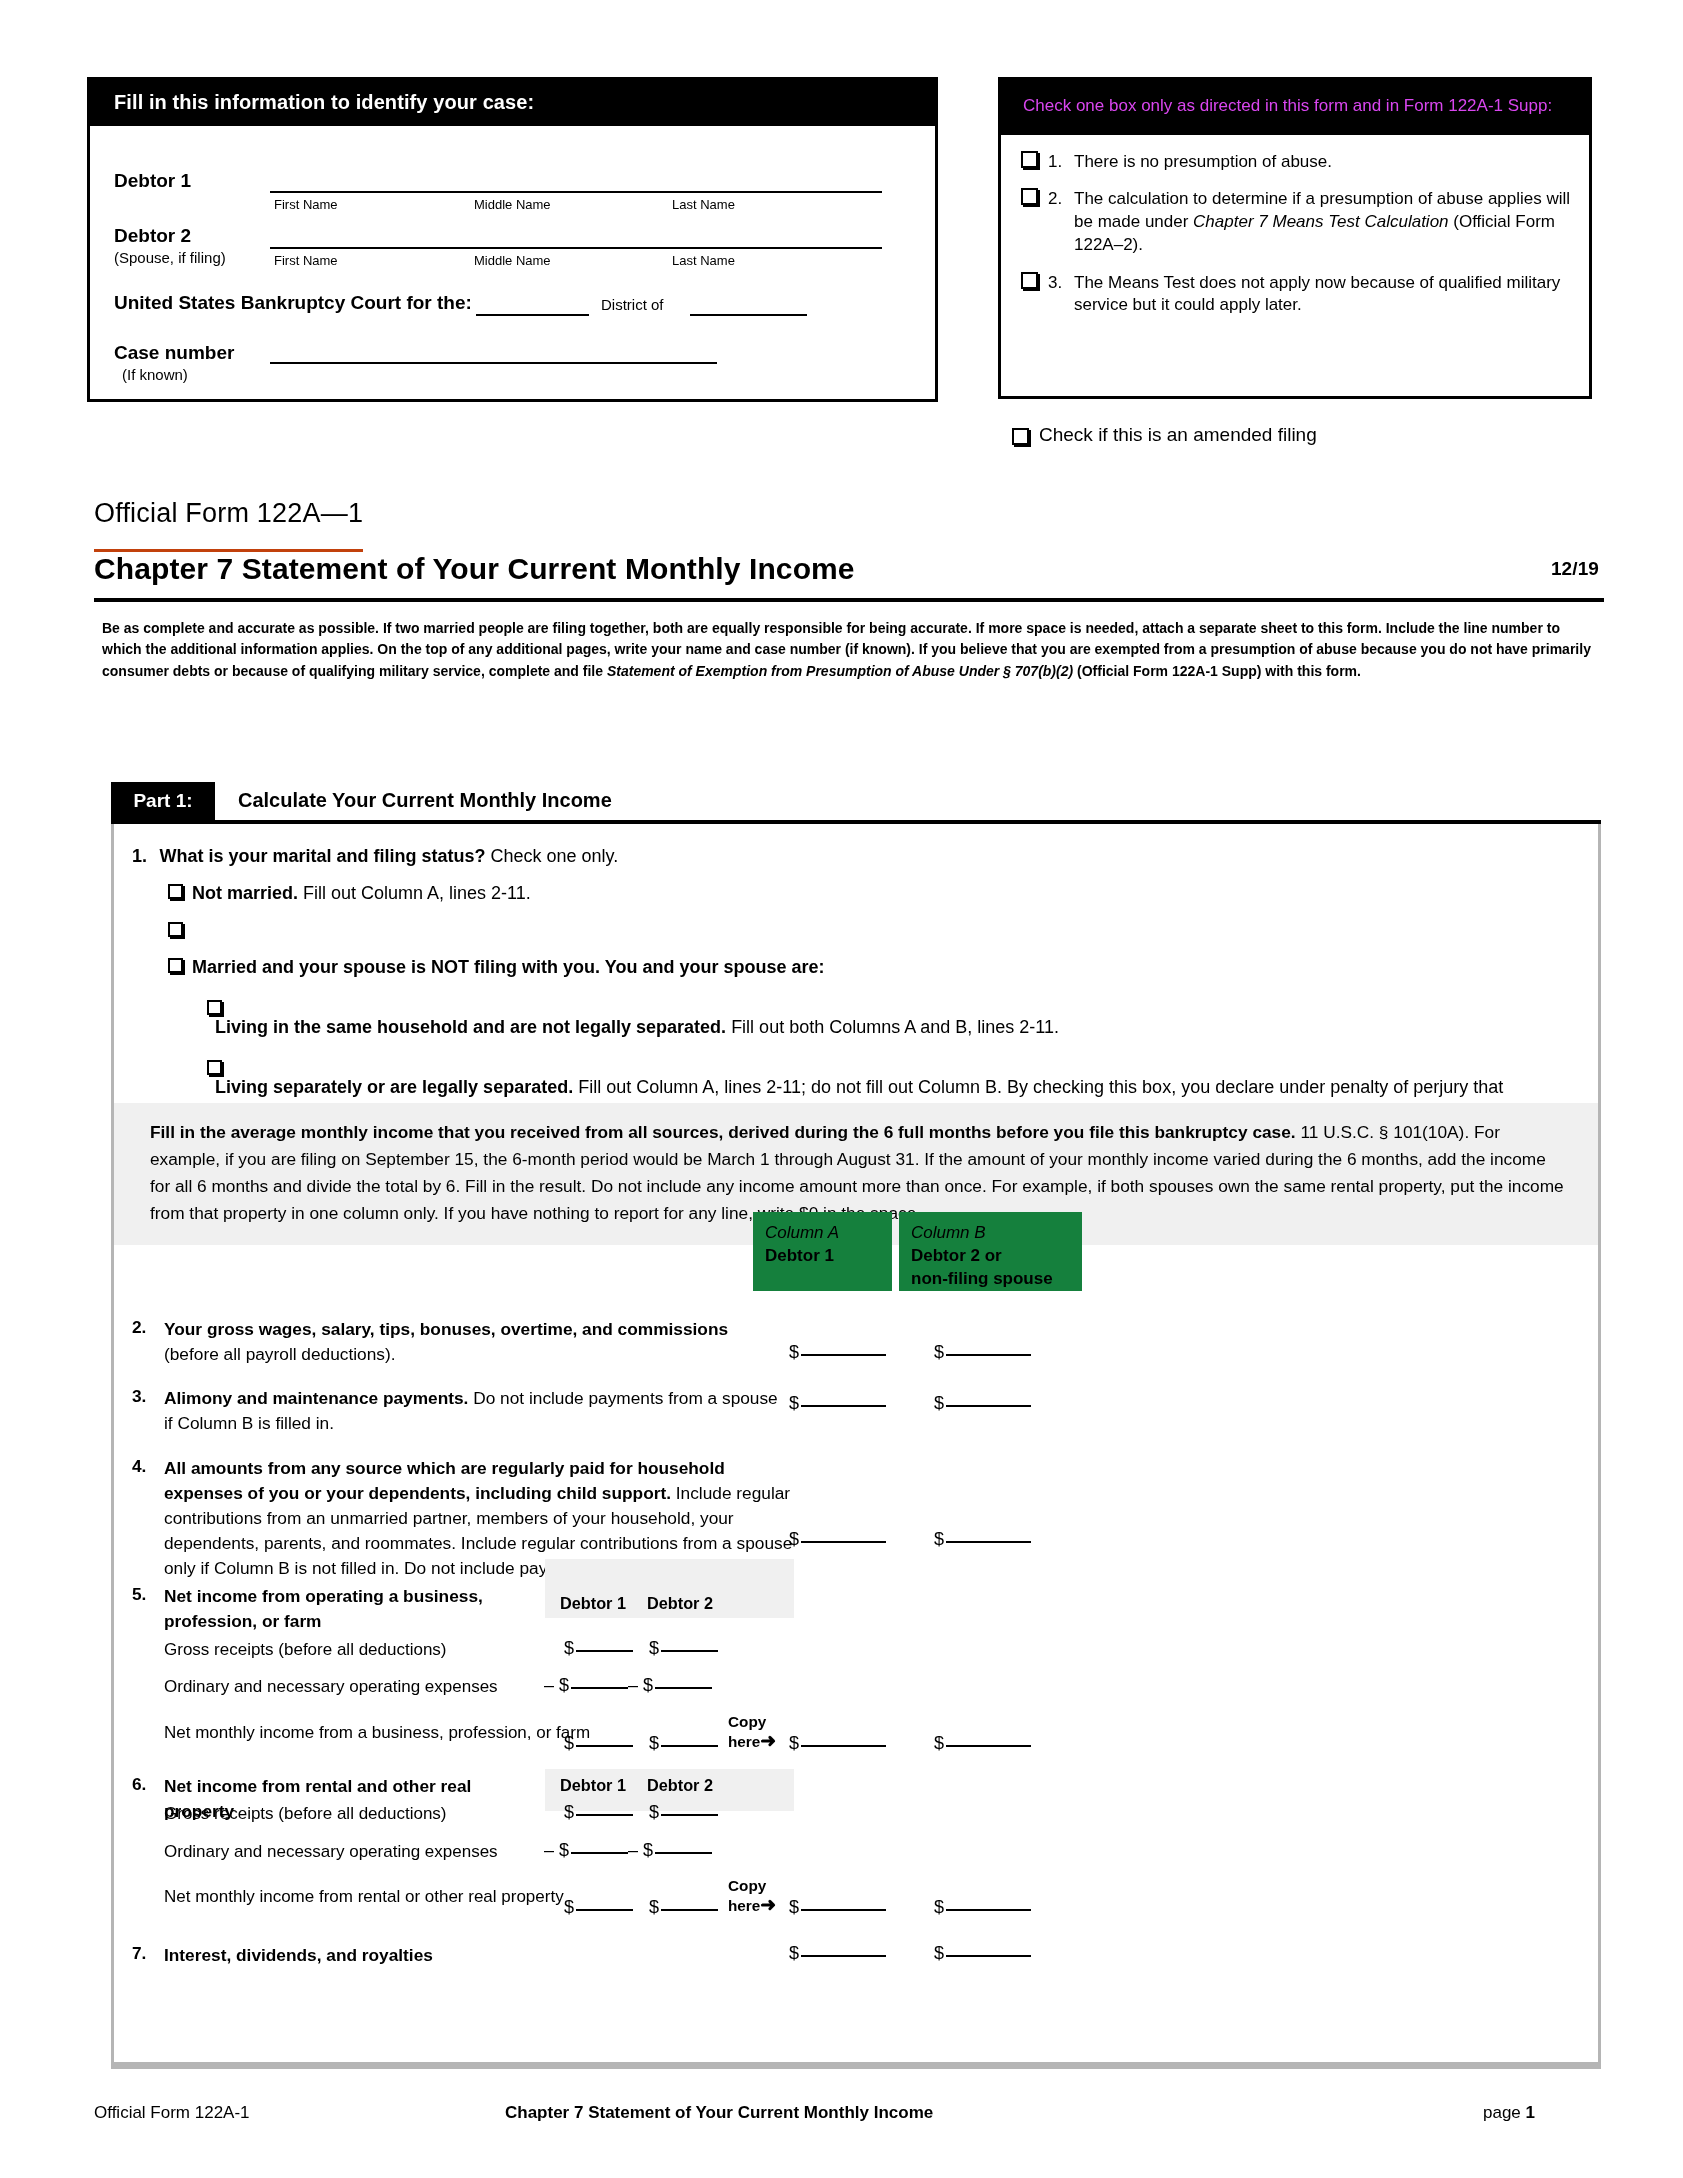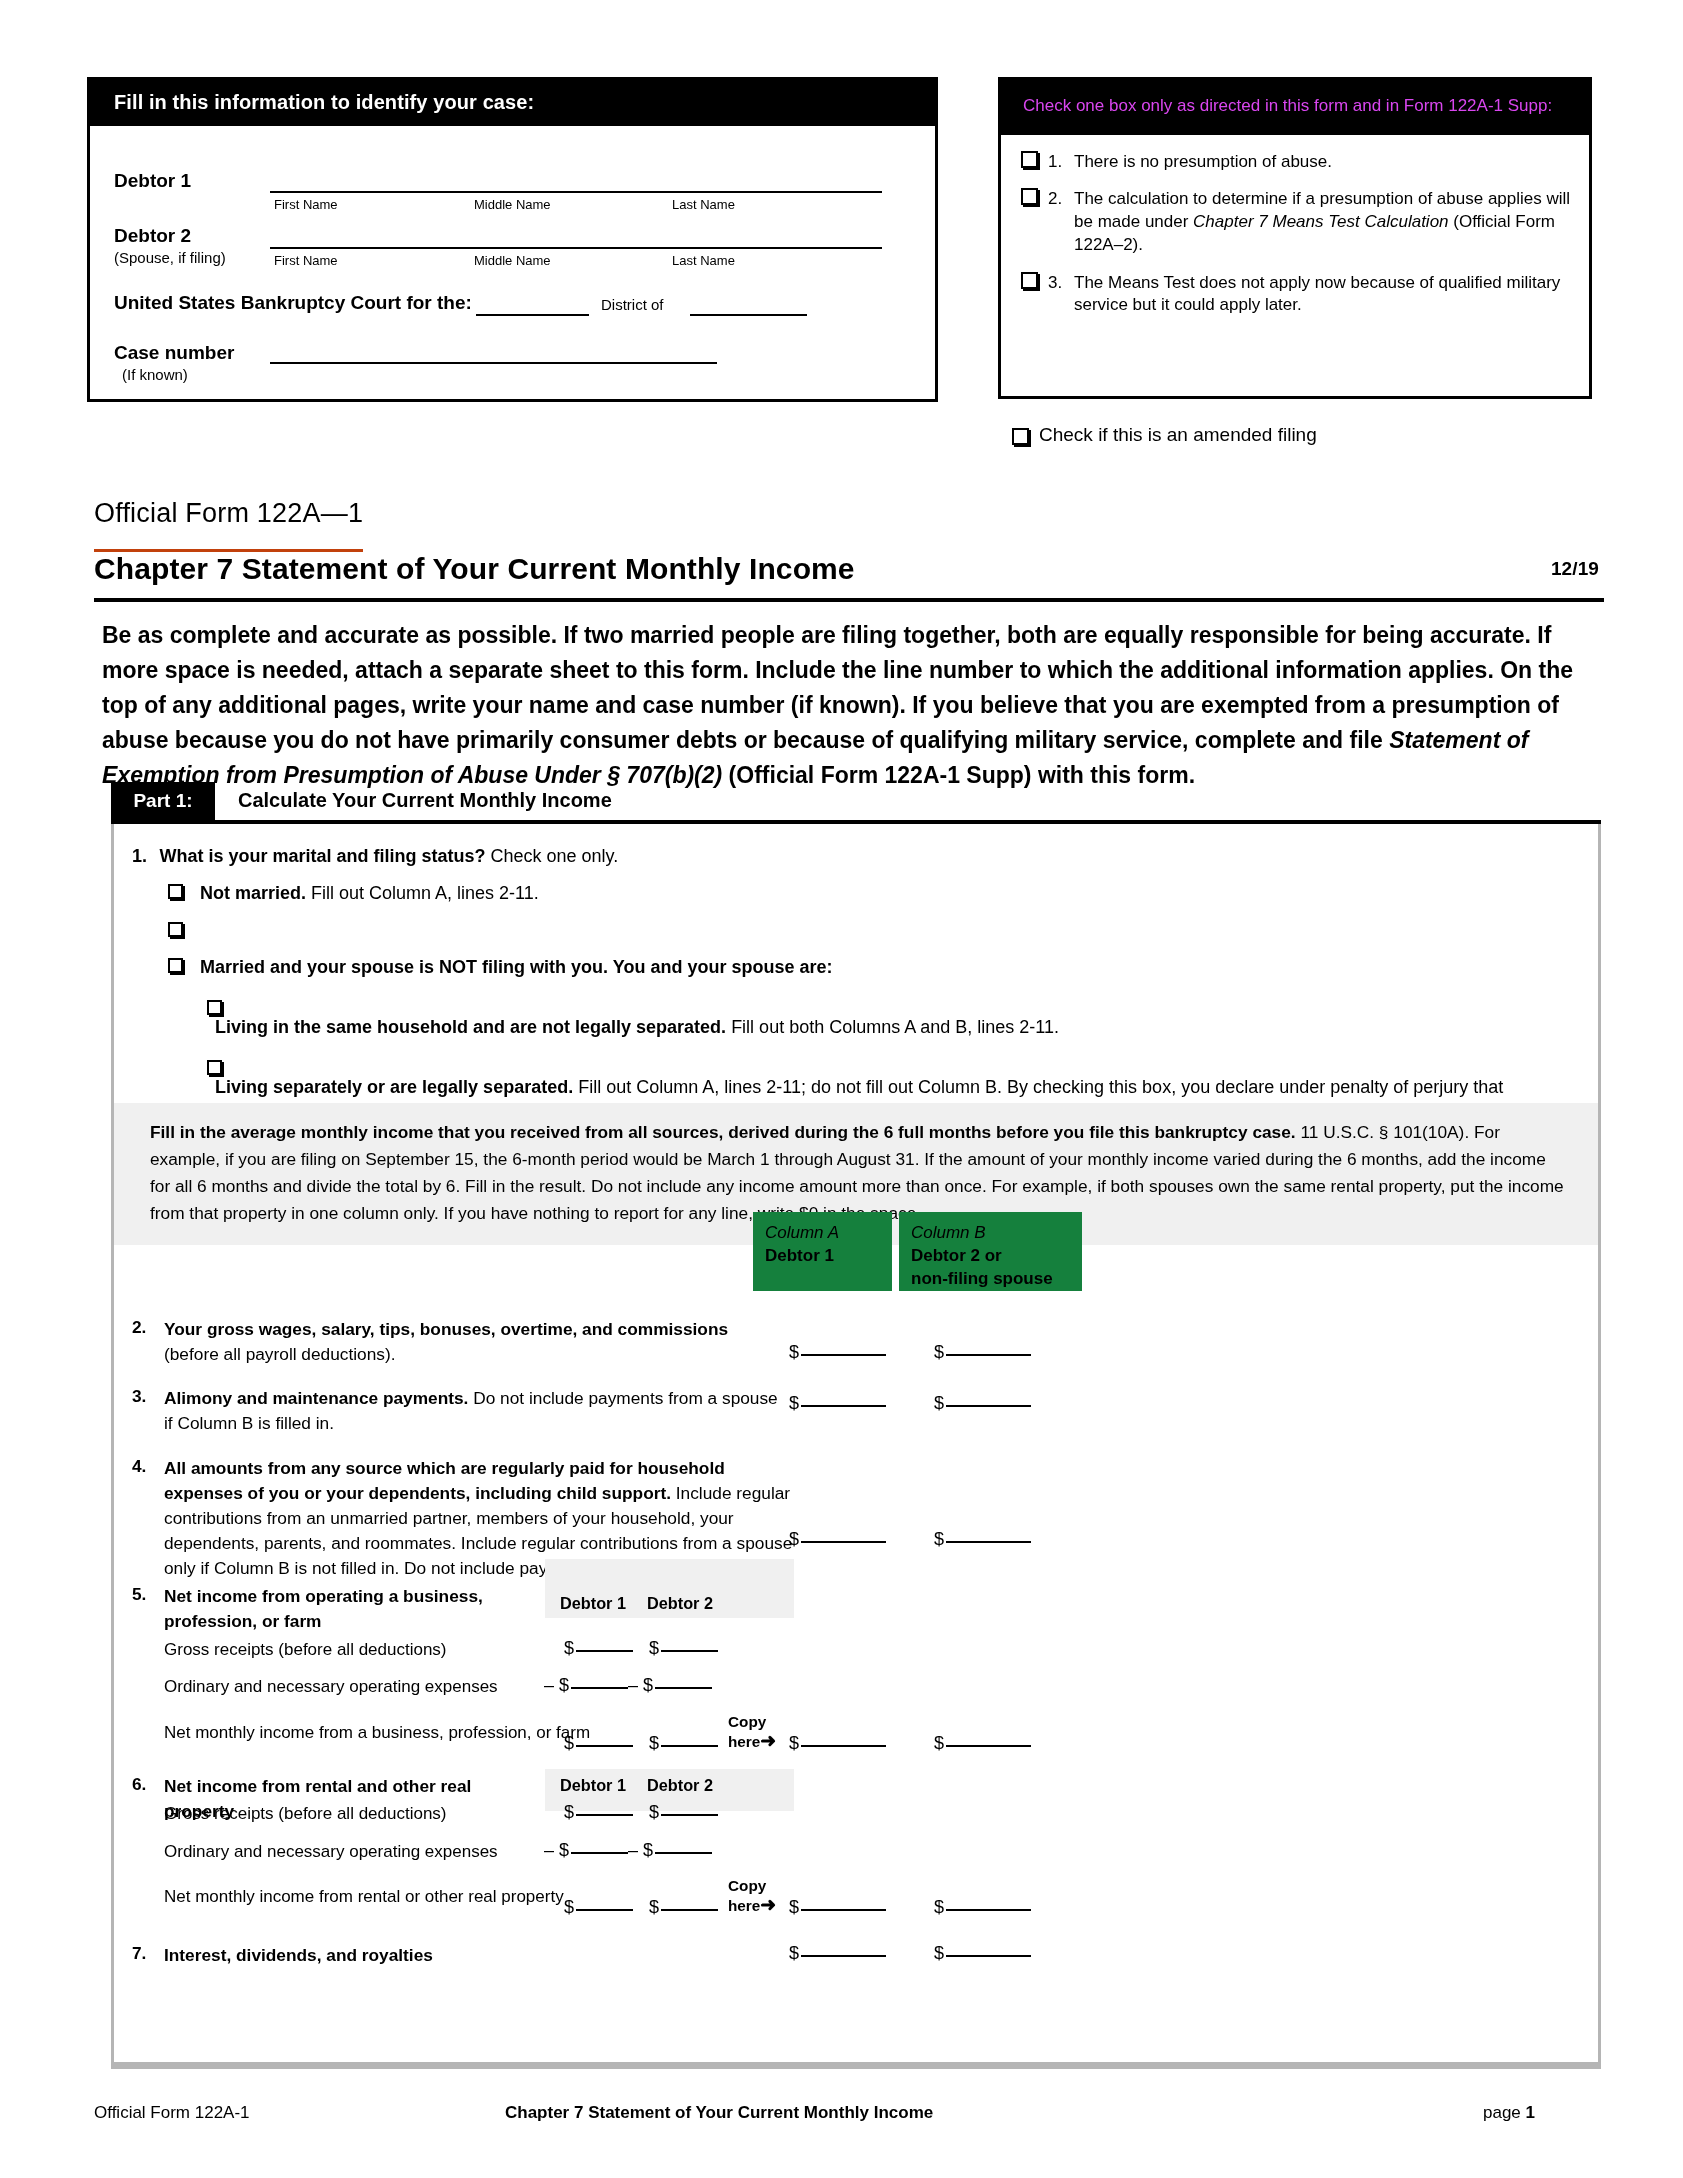--- a/index.html
+++ b/index.html
@@ -69,21 +69,21 @@
   }
   .mainTitle {
     position:absolute; left:94px; top:552px; width:1505px;
     font-size:30px; font-weight:bold; letter-spacing:0.1px;
   }
   .mainTitle .date { position:absolute; right:0; top:6px; font-size:19px; font-weight:bold; }
   .titleRule { position:absolute; left:94px; top:598px; width:1510px; border-bottom:4px solid #000; }
 
   .intro {
     position:absolute; left:102px; top:618px; width:1497px;
-    font-size:23px; font-weight:bold; line-height:1.52; text-align:left;
+    font-size:14px; font-weight:bold; line-height:1.52; text-align:left;
   }
   .intro i { font-style:italic; }
 
   
   .partHdr {
     position:absolute; left:111px; top:782px; width:1490px; height:38px;
   }
   .partHdr .tag {
     position:absolute; left:0; top:0; width:104px; height:38px;
     background:#000; color:#fff; font-weight:bold; font-size:19px;
@@ -98,21 +98,21 @@
     position:absolute; left:111px; top:824px; width:1490px; height:1241px;
     border-left:3px solid #b5b5b5; border-right:3px solid #b5b5b5;
     border-bottom:3px solid #b5b5b5;
   }
 
   .q1 { position:absolute; left:18px; top:22px; width:1089px; }
   .qnum { font-weight:bold; font-size:18px; }
   .qtext { font-size:18px; }
   .b { font-weight:bold; }
   .opt { display:flex; align-items:flex-start; font-size:18px; margin-top:14px; line-height:1.34; }
-  .optIndent { margin-left:36px;gap:8px; }
+  .optIndent { margin-left:36px; }
   .optIndent2 { margin-left:75px;flex-direction:column; }
 
   .greyNote {
     position:absolute; left:0; top:279px; width:1484px;
     background:#f0f0f0; padding:16px 28px 18px 36px;
     font-size:17.3px; line-height:1.56;
   }
 
   .colHeads { position:absolute; top:388px; left:0; width:100%; }
   .colHead {

